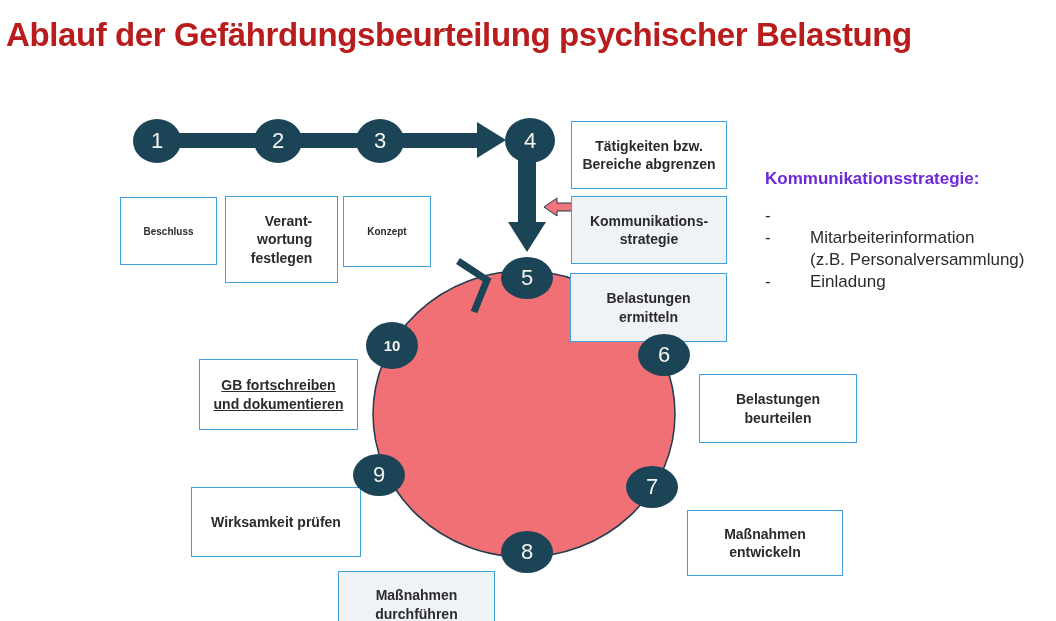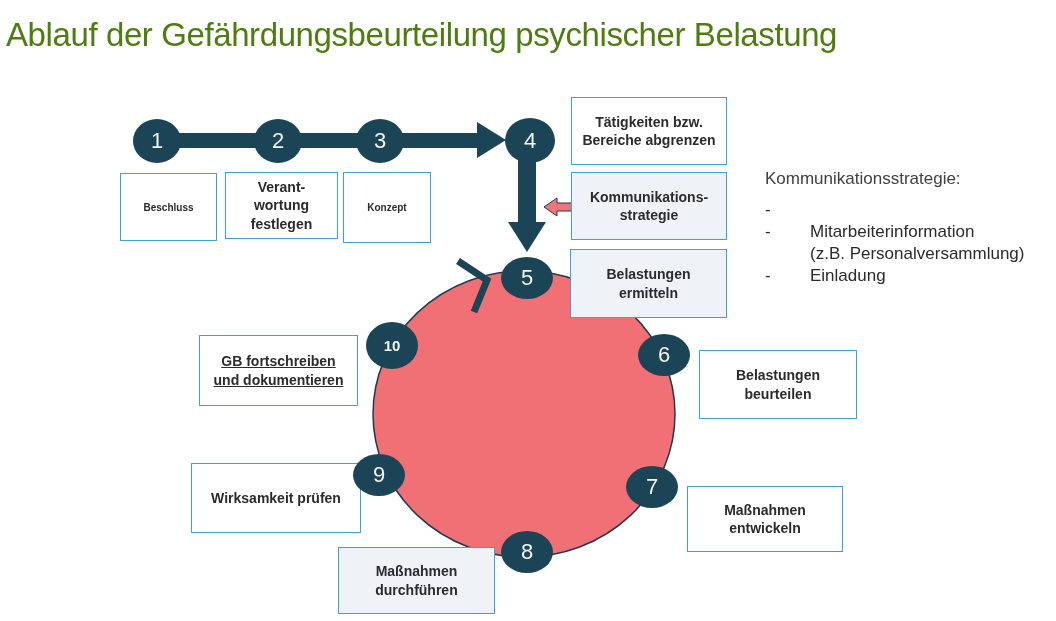--- a/index.html
+++ b/index.html
@@ -14,23 +14,23 @@
     height: 621px;
     background: #ffffff;
     overflow: hidden;
   }
   .page-title {
     position: absolute;
     left: 6px;
     top: 16px;
     width: 1044px;
     font-size: 33px;
-    font-weight: normal;
+    font-weight: bold;
     letter-spacing: -0.4px;
-    color: #4d7c0f;
+    color: #b91c1c;
     white-space: nowrap;
   }
   .diagram-svg {
     position: absolute;
     left: 0;
     top: 0;
     width: 1056px;
     height: 621px;
   }
   .label-box {
@@ -41,20 +41,21 @@
     color: #2B2B2B;
     font-size: 14px;
     line-height: 1.3;
     font-weight: bold;
     text-align: center;
     display: flex;
     align-items: center;
     justify-content: center;
     white-space: pre-line;
     padding: 2px 0;
+    margin-top: 24px;
   }
   .label-box.tint { background: #EFF2F6; }
   .fs15 { font-size: 10px; }
   .num-circle {
     position: absolute;
     background: #1B4557;
     color: #F5F4EF;
     border-radius: 50%;
     display: flex;
     align-items: center;
@@ -66,23 +67,23 @@
   .legend {
     position: absolute;
     left: 765px;
     top: 168px;
     width: 288px;
     color: #2B2B2B;
     font-size: 17px;
     line-height: 22px;
   }
   .legend-heading {
-    font-weight: normal;
-    color: #404040;
-    margin-bottom: 9px;
+    font-weight: bold;
+    color: #6d28d9;
+    margin-bottom: 15px;
   }
   .legend-row { display: flex; }
   .legend-dash { flex: 0 0 45px; }
   .legend-text { white-space: pre-line; }
 </style>
 </head>
 <body>
 
 <div class="stage">
 
@@ -101,21 +102,21 @@
     </g>
 
     <ellipse cx="524" cy="414" rx="151" ry="143" fill="#F07076" stroke="#1F3B4D" stroke-width="1.5"></ellipse>
 
     <polyline points="458,261 487,280 474,312" fill="none" stroke="#1B4557" stroke-width="7" stroke-linecap="butt" stroke-linejoin="miter"></polyline>
 
     <polygon points="544,207 557,198 557,203 572,203 572,211 557,211 557,216" fill="#F0757C" stroke="#1F3B4D" stroke-width="1"></polygon>
   </svg>
 
   <div class="label-box fs15" style="left:120px; top:173px; width:97px; height:68px;">Beschluss</div>
-  <div class="label-box" style="left:225px; top:172px; width:113px; height:67px;">Verant-
+  <div class="label-box" style="left:225px; top:172px; width:113px; height:87px;text-align:right;">Verant-
 wortung
 festlegen</div>
   <div class="label-box fs15" style="left:343px; top:172px; width:88px; height:71px;">Konzept</div>
   <div class="label-box" style="left:571px; top:97px; width:156px; height:68px;">Tätigkeiten bzw.
 Bereiche abgrenzen</div>
   <div class="label-box tint" style="left:571px; top:172px; width:156px; height:68px;">Kommunikations-
 strategie</div>
 
   <div class="label-box tint" style="left:570px; top:249px; width:157px; height:69px;">Belastungen
 ermitteln</div>

